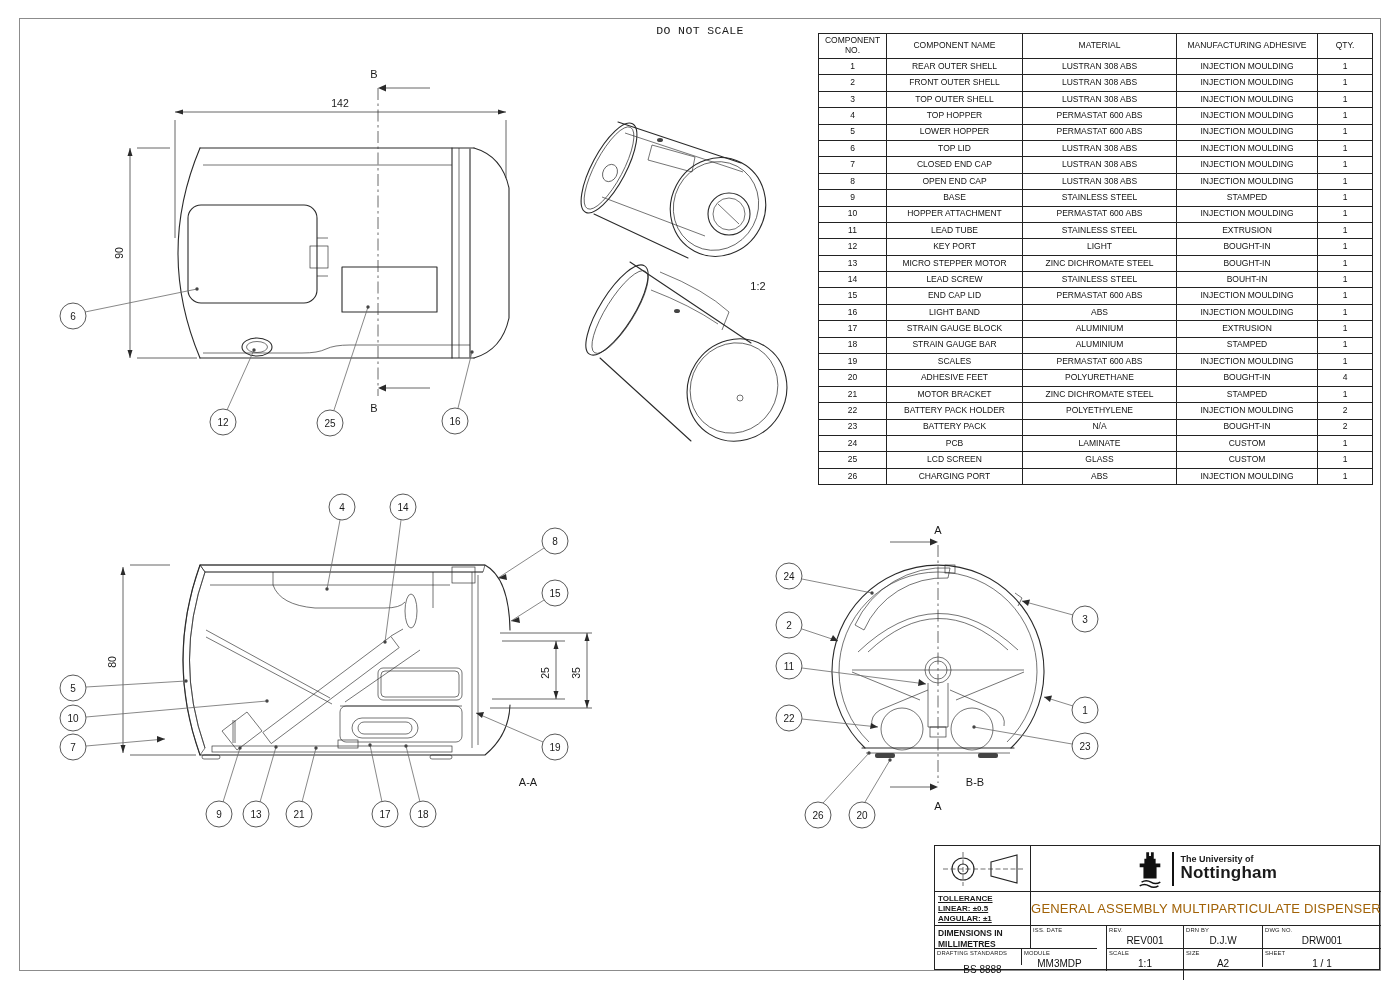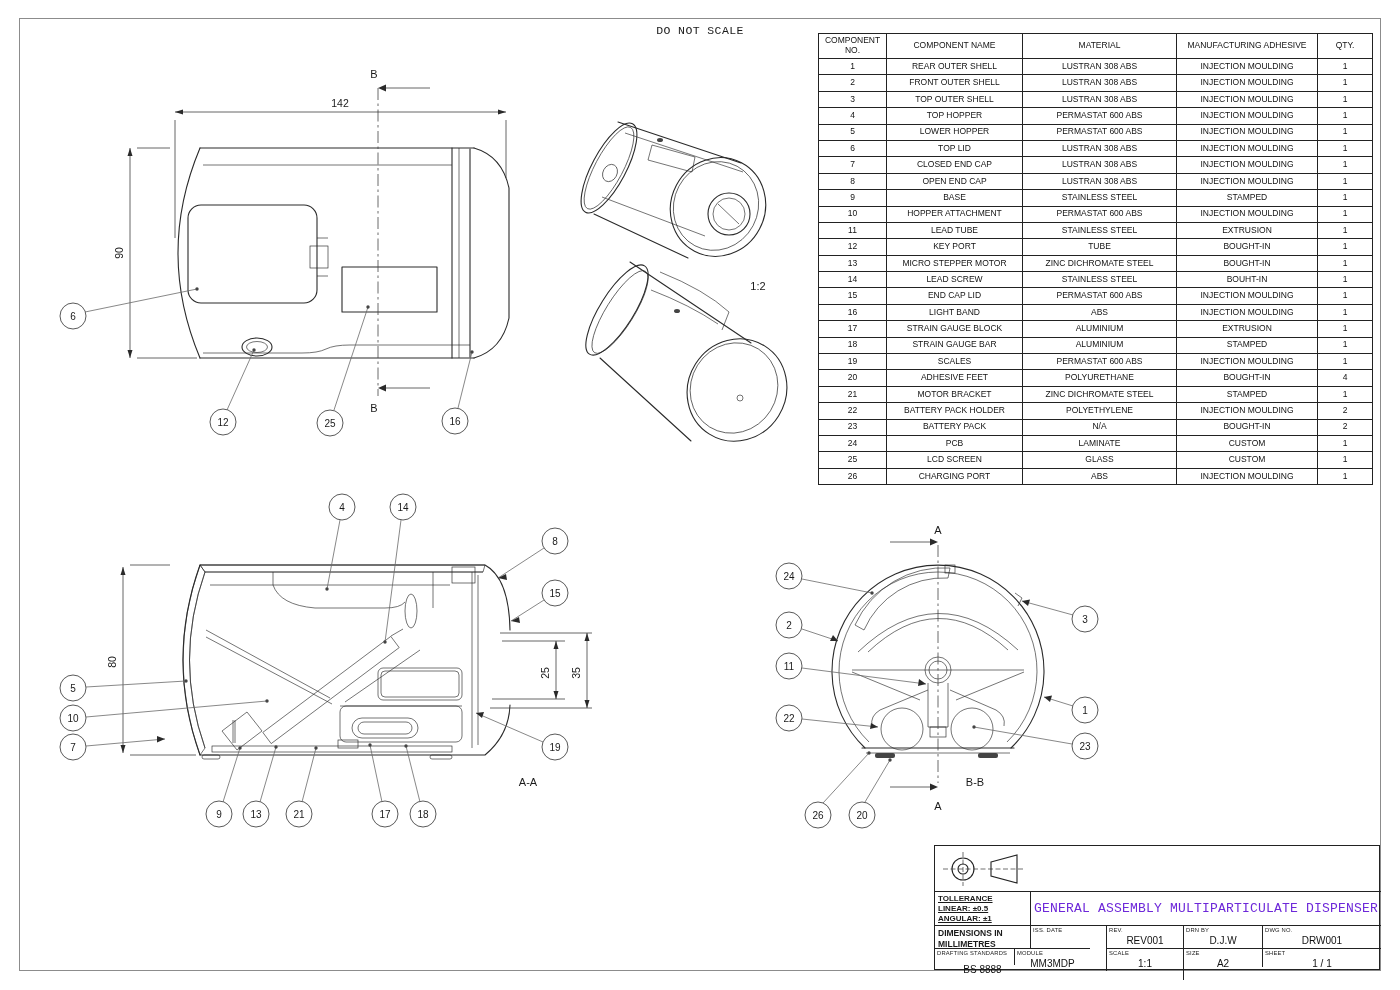--- a/index.html
+++ b/index.html
@@ -22,21 +22,21 @@
         border:1.5px solid #222;box-sizing:border-box;background:#fff;}
   .tb .cell{position:absolute;box-sizing:border-box;border-color:#222;}
   .tb .bl{border-left:1px solid #222;}
   .tb .bt{border-top:1px solid #222;}
   .lab{display:block;font-size:5.8px;color:#222;margin:1px 0 0 2px;letter-spacing:.2px;}
   .val{text-align:center;font-size:10px;margin-top:2px;color:#111;}
   .tol{font-size:8px;font-weight:bold;line-height:1.25;padding:2px 0 0 3px;text-decoration:underline;}
   .dimsnote{font-size:8.5px;font-weight:bold;line-height:1.25;padding:2px 0 0 3px;}
   .drafting .val{margin-top:8px;}
   .title-cell{display:flex;align-items:center;justify-content:center;
-        font-size:13px;letter-spacing:.2px;color:#6d28d9;white-space:nowrap;font-family:Liberation Mono, monospace;}
+        font-size:13px;letter-spacing:.2px;color:#a16207;white-space:nowrap;}
   .logo-cell{display:flex;align-items:center;justify-content:center;gap:7px;}
   .logo-divider{width:1.5px;height:34px;background:#111;}
   .uni-text{line-height:1.05;}
   .uni-line1{font-size:9px;font-weight:bold;}
   .uni-line2{font-size:17px;font-weight:bold;letter-spacing:.2px;}
   
   svg{position:absolute;overflow:visible;}
   .ln{stroke:#2a2a2a;stroke-width:1.1;fill:none;stroke-linecap:round;stroke-linejoin:round;}
   .tn{stroke:#2a2a2a;stroke-width:.65;fill:none;}
   .dim{stroke:#333;stroke-width:.75;fill:none;}
@@ -506,21 +506,21 @@
         <tr>
           <td>11</td>
           <td>LEAD TUBE</td>
           <td>STAINLESS STEEL</td>
           <td>EXTRUSION</td>
           <td>1</td>
         </tr>
         <tr>
           <td>12</td>
           <td>KEY PORT</td>
-          <td>TUBE</td>
+          <td>LIGHT</td>
           <td>BOUGHT-IN</td>
           <td>1</td>
         </tr>
         <tr>
           <td>13</td>
           <td>MICRO STEPPER MOTOR</td>
           <td>ZINC DICHROMATE STEEL</td>
           <td>BOUGHT-IN</td>
           <td>1</td>
         </tr>
@@ -621,20 +621,32 @@
   <div class="tb">
     <div class="cell" style="left:0;top:0;width:95px;height:45px">
       <svg style="left:0;top:0" width="95" height="45" viewBox="0 0 95 45">
         <line x1="8" y1="23" x2="88" y2="23" stroke="#333" stroke-width=".7" stroke-dasharray="5 2.5"></line>
         <line x1="28" y1="6" x2="28" y2="40" stroke="#333" stroke-width=".7" stroke-dasharray="5 2.5"></line>
         <circle cx="28" cy="23" r="11" fill="none" stroke="#222" stroke-width="1.1"></circle>
         <circle cx="28" cy="23" r="5" fill="none" stroke="#222" stroke-width="1.1"></circle>
         <path d="M 56,16 L 82,9 L 82,37 L 56,30 Z" fill="none" stroke="#222" stroke-width="1.1"></path>
       </svg>
     </div>
+    <div class="cell bl logo-cell" style="left:95px;top:0;width:351px;height:45px">
+      <svg style="position:static" width="30" height="40" viewBox="0 0 32 42">
+        <path fill="#111" d="M5,15 L10,15 L10,10 L12,10 L12,3 L15,3 L15,7 L17,7 L17,3 L20,3 L20,10 L22,10 L22,15 L27,15 L27,19 L23,19 L23,31 L9,31 L9,19 L5,19 Z"></path>
+        <path d="M7,35 Q12,32 17,35 T27,35" fill="none" stroke="#111" stroke-width="1.6"></path>
+        <path d="M5,39 Q10,36 15,39 T25,39" fill="none" stroke="#111" stroke-width="1.6"></path>
+      </svg>
+      <div class="logo-divider"></div>
+      <div class="uni-text">
+        <div class="uni-line1">The University of</div>
+        <div class="uni-line2">Nottingham</div>
+      </div>
+    </div>
     <div class="cell bt tol" style="left:0;top:45px;width:95px;height:34px">
       <div>TOLLERANCE</div>
       <div>LINEAR: ±0.5</div>
       <div>ANGULAR: ±1</div>
     </div>
     <div class="cell bl bt title-cell" style="left:95px;top:45px;width:351px;height:34px">GENERAL ASSEMBLY MULTIPARTICULATE DISPENSER</div>
     <div class="cell bt dimsnote" style="left:0;top:79px;width:95px;height:23px">
       <div>DIMENSIONS IN</div>
       <div>MILLIMETRES</div>
     </div>
@@ -651,21 +663,21 @@
       <div class="val">D.J.W</div>
     </div>
     <div class="cell bl bt" style="left:327px;top:79px;width:119px;height:23px">
       <span class="lab">DWG NO.</span>
       <div class="val">DRW001</div>
     </div>
     <div class="cell bt drafting" style="left:0;top:102px;width:95px;height:23px">
       <span class="lab">DRAFTING STANDARDS</span>
       <div class="val">BS 8888</div>
     </div>
-    <div class="cell bl bt" style="left:79px;top:102px;width:76px;height:17px">
+    <div class="cell bl bt" style="left:86px;top:102px;width:76px;height:17px">
       <span class="lab">MODULE</span>
       <div class="val">MM3MDP</div>
     </div>
     <div class="cell bl bt" style="left:171px;top:102px;width:77px;height:23px">
       <span class="lab">SCALE</span>
       <div class="val">1:1</div>
     </div>
     <div class="cell bl bt" style="left:248px;top:102px;width:79px;height:32px">
       <span class="lab">SIZE</span>
       <div class="val">A2</div>

